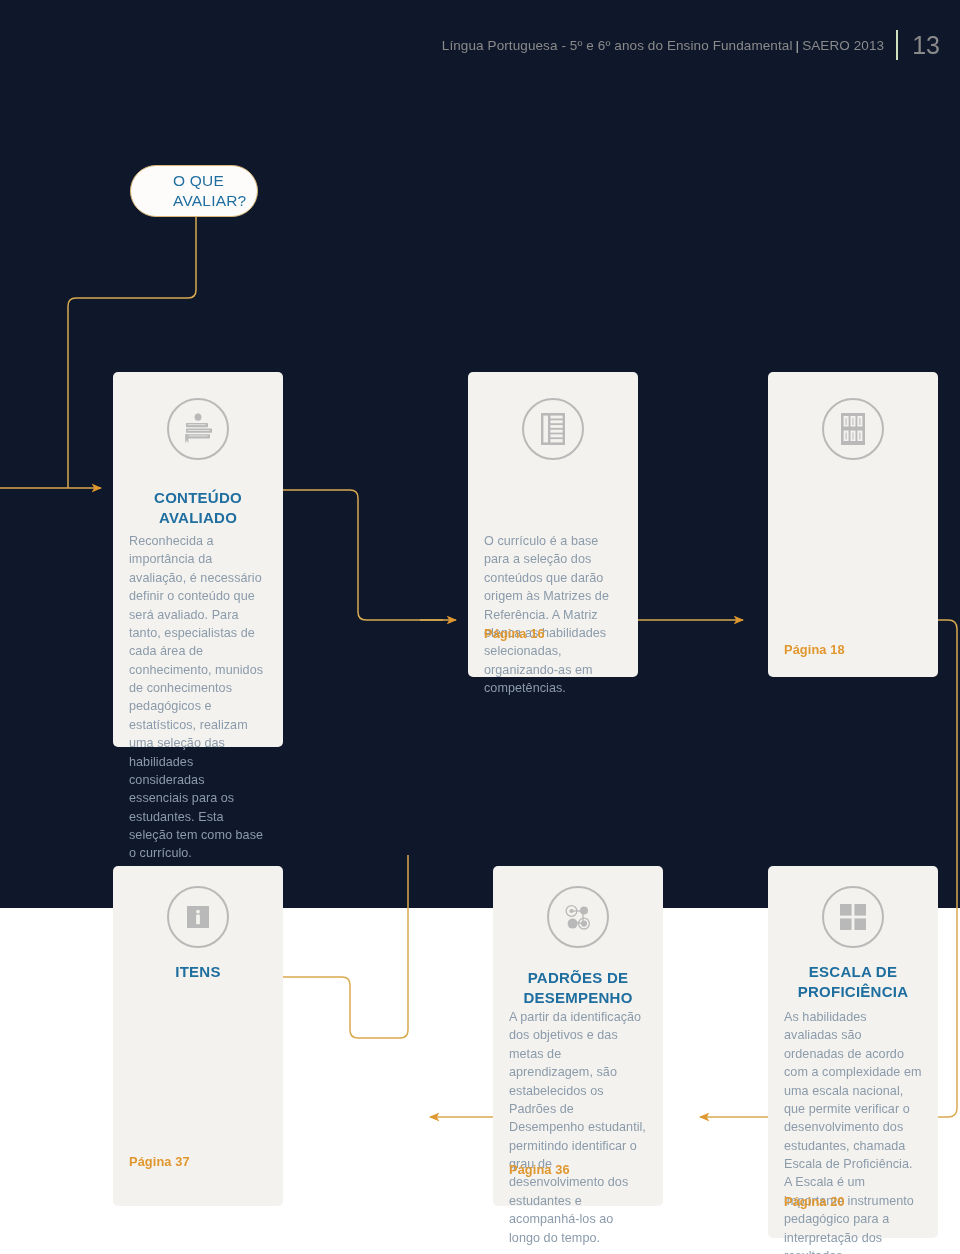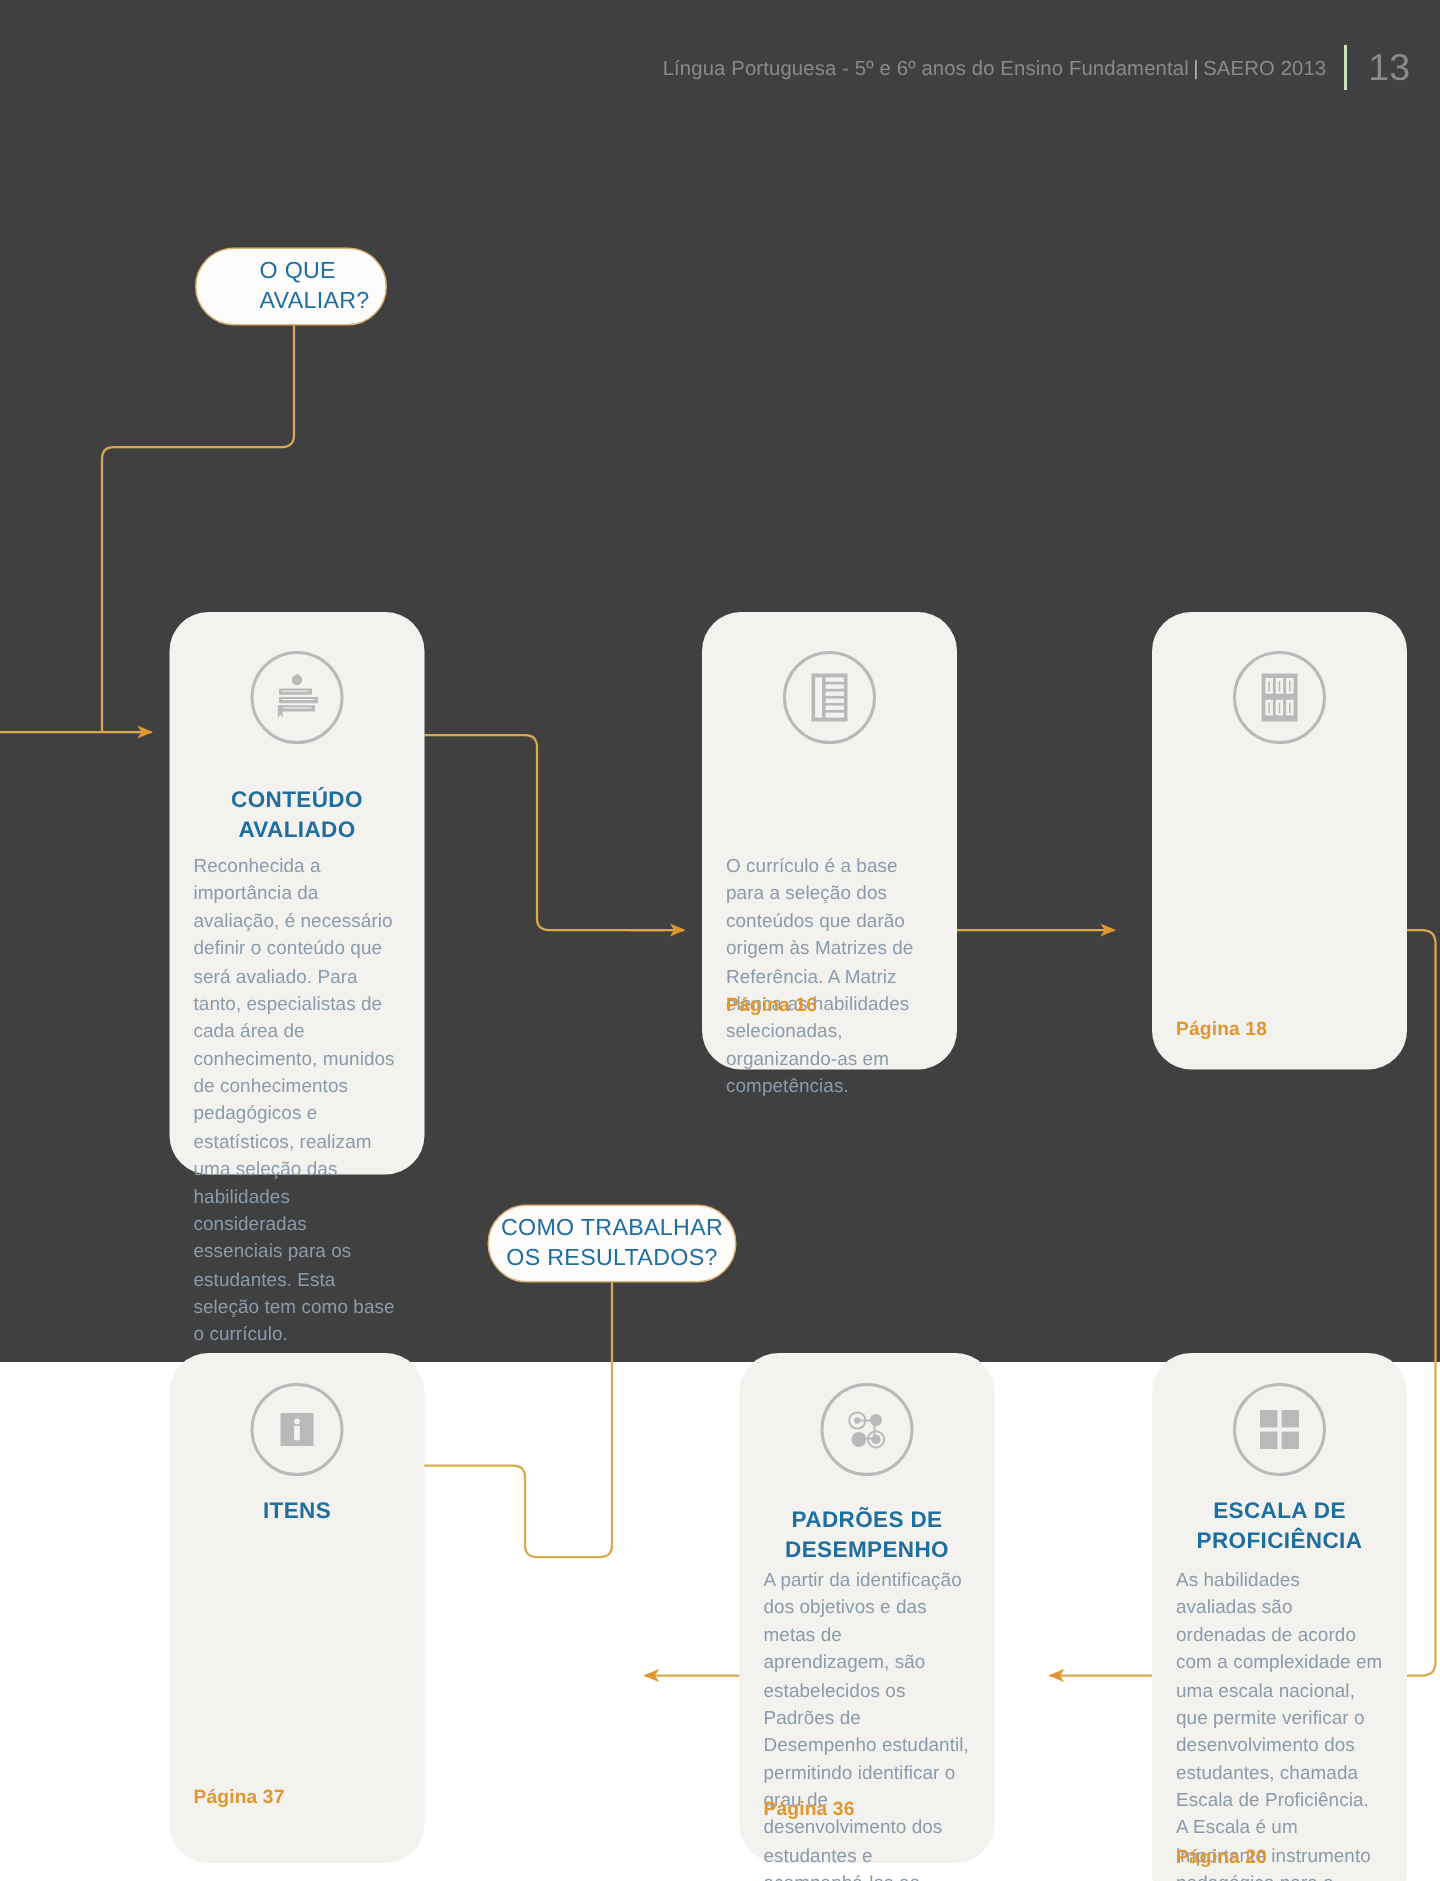--- a/index.html
+++ b/index.html
@@ -2,21 +2,21 @@
 <html><head>
 <meta charset="utf-8">
 <style>
   * { box-sizing: border-box; margin: 0; padding: 0; }
   html, body {
     width: 960px; height: 1254px;
     background: #ffffff;
     font-family: "Liberation Sans", sans-serif;
     overflow: hidden;
   }
-  #page { position: relative; width: 960px; height: 908px; background:#404040; }
+  #page { position: relative; width: 960px; height: 908px; background:#0f172a; }
 
   
   .header { position:absolute; top:30px; left:0; width:960px; height:34px; }
   .header-inner{
     position:absolute; right:20px; top:0;
     display:flex; align-items:center; gap:0px;
   }
   .header-text{
     font-size:13.5px; color:#8a8a8a; letter-spacing:0.1px;
     white-space:nowrap; padding-right:12px;
@@ -44,23 +44,22 @@
   }
   .pill span{ display:block; white-space:nowrap; }
   #pill-1{ left:130px; top:165px; width:128px; height:52px; align-items:flex-start; padding-left:42px; }
   #pill-1 span{ text-align:left; }
   #pill-2{ left:325px; top:803px; width:166px; height:52px; }
 
   
   .card{
     position:absolute;
     background:#f3f2ee;
-    border-radius:26px;
+    border-radius:5px;
     padding:0;
-    margin-top:36px;
   }
   .card-icon{
     position:absolute; left:0; right:0; display:flex;
     justify-content:center;
   }
   .icon-circle{
     width:62px; height:62px; border-radius:50%;
     border:2.4px solid #b9b9b9;
     display:flex; align-items:center; justify-content:center;
   }
@@ -148,24 +147,20 @@
 
       <path d="M 493 1117 L 430 1117" marker-end="url(#arrR)"></path>
     </g>
   </svg>
 
   <div class="pill" id="pill-1">
     <span>O QUE</span>
     <span>AVALIAR?</span>
   </div>
 
-  <div class="pill" id="pill-2">
-    <span>COMO TRABALHAR</span>
-    <span>OS RESULTADOS?</span>
-  </div>
 
   <div class="card" id="card-conteudo">
     <div class="card-icon ic-top">
       <div class="icon-circle">
         <svg class="glyph" width="38" height="38" viewBox="0 0 38 38" fill="#b9b9b9">
           <path d="M19 4.3 c0.4-1 1.2-1.6 1.2-1.6 l-0.2 1.6z"></path>
           <ellipse cx="19" cy="7.2" rx="3.4" ry="3.6"></ellipse>
           <rect x="7" y="13" width="22" height="4.2" rx="0.6"></rect>
           <rect x="8.6" y="14.4" width="18" height="0.7" fill="#f3f2ee"></rect>
           <rect x="7" y="18.6" width="26" height="4.2" rx="0.6"></rect>

